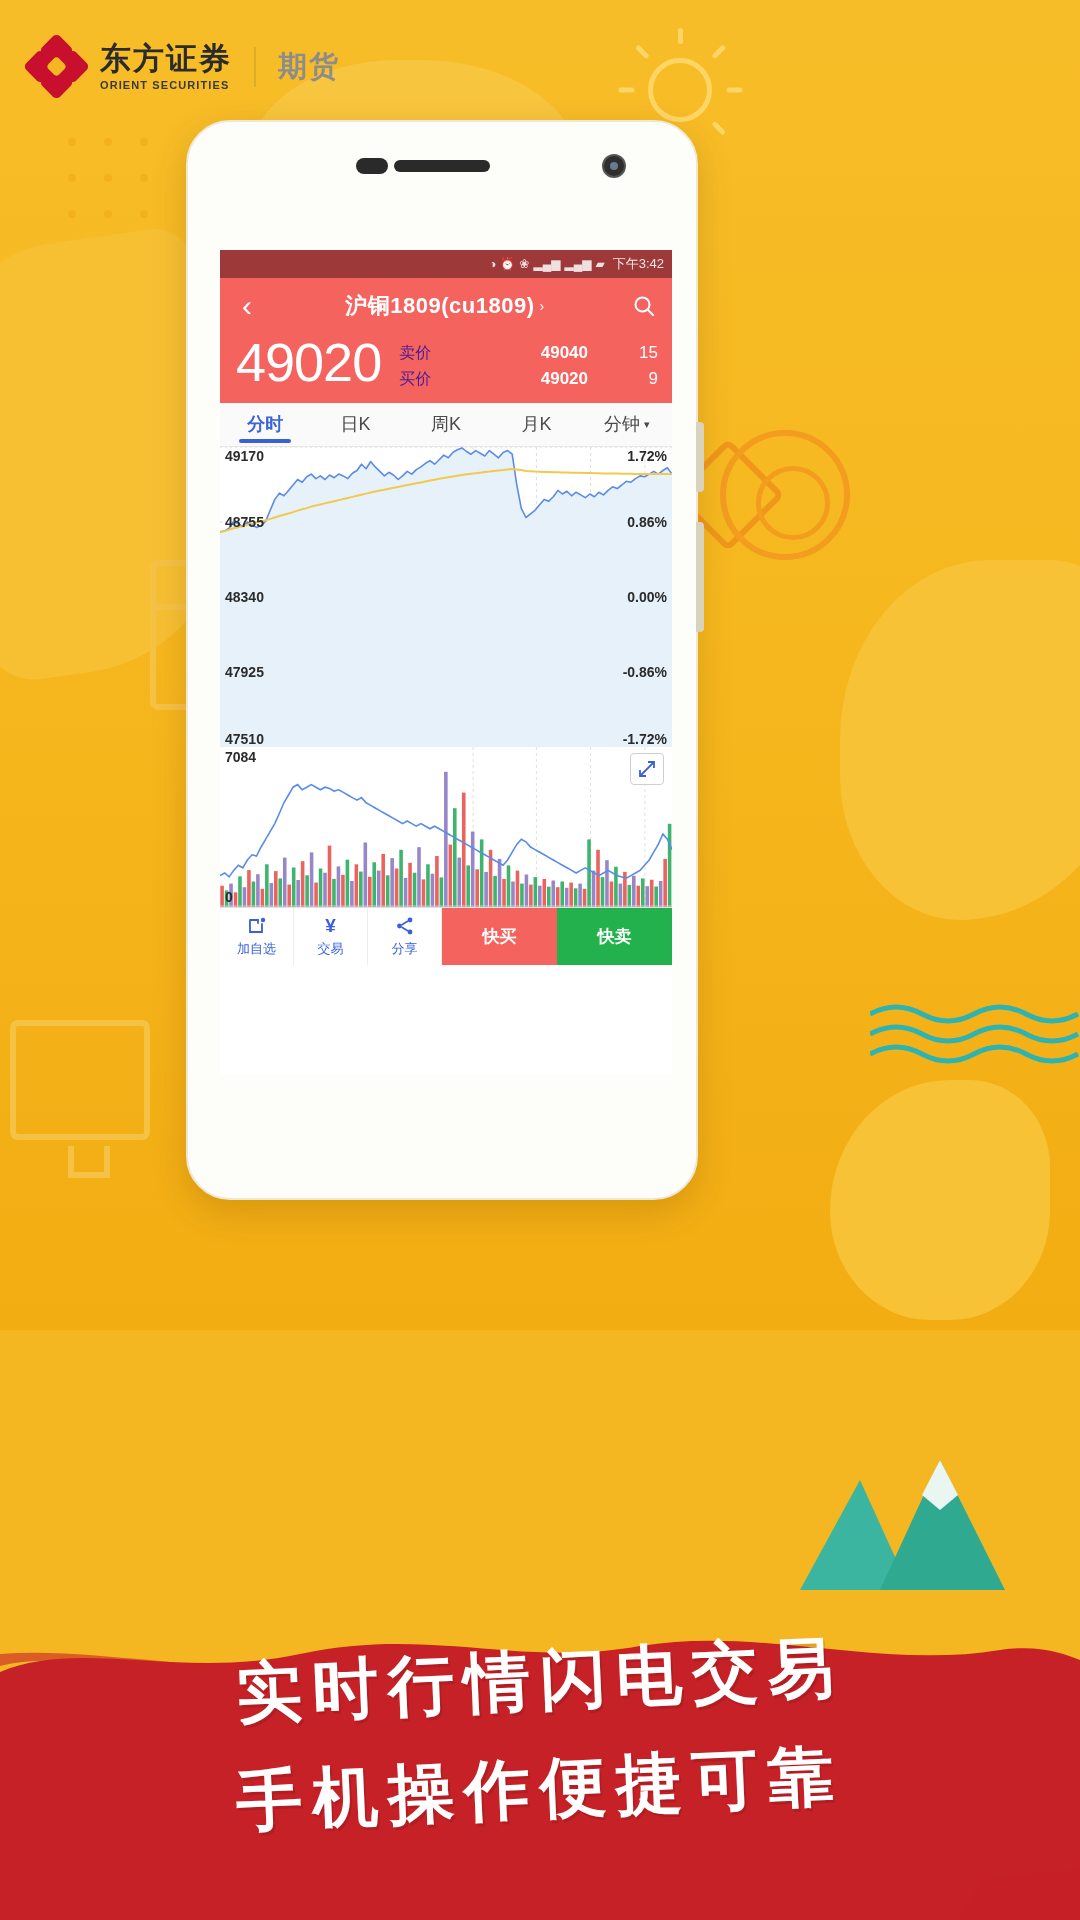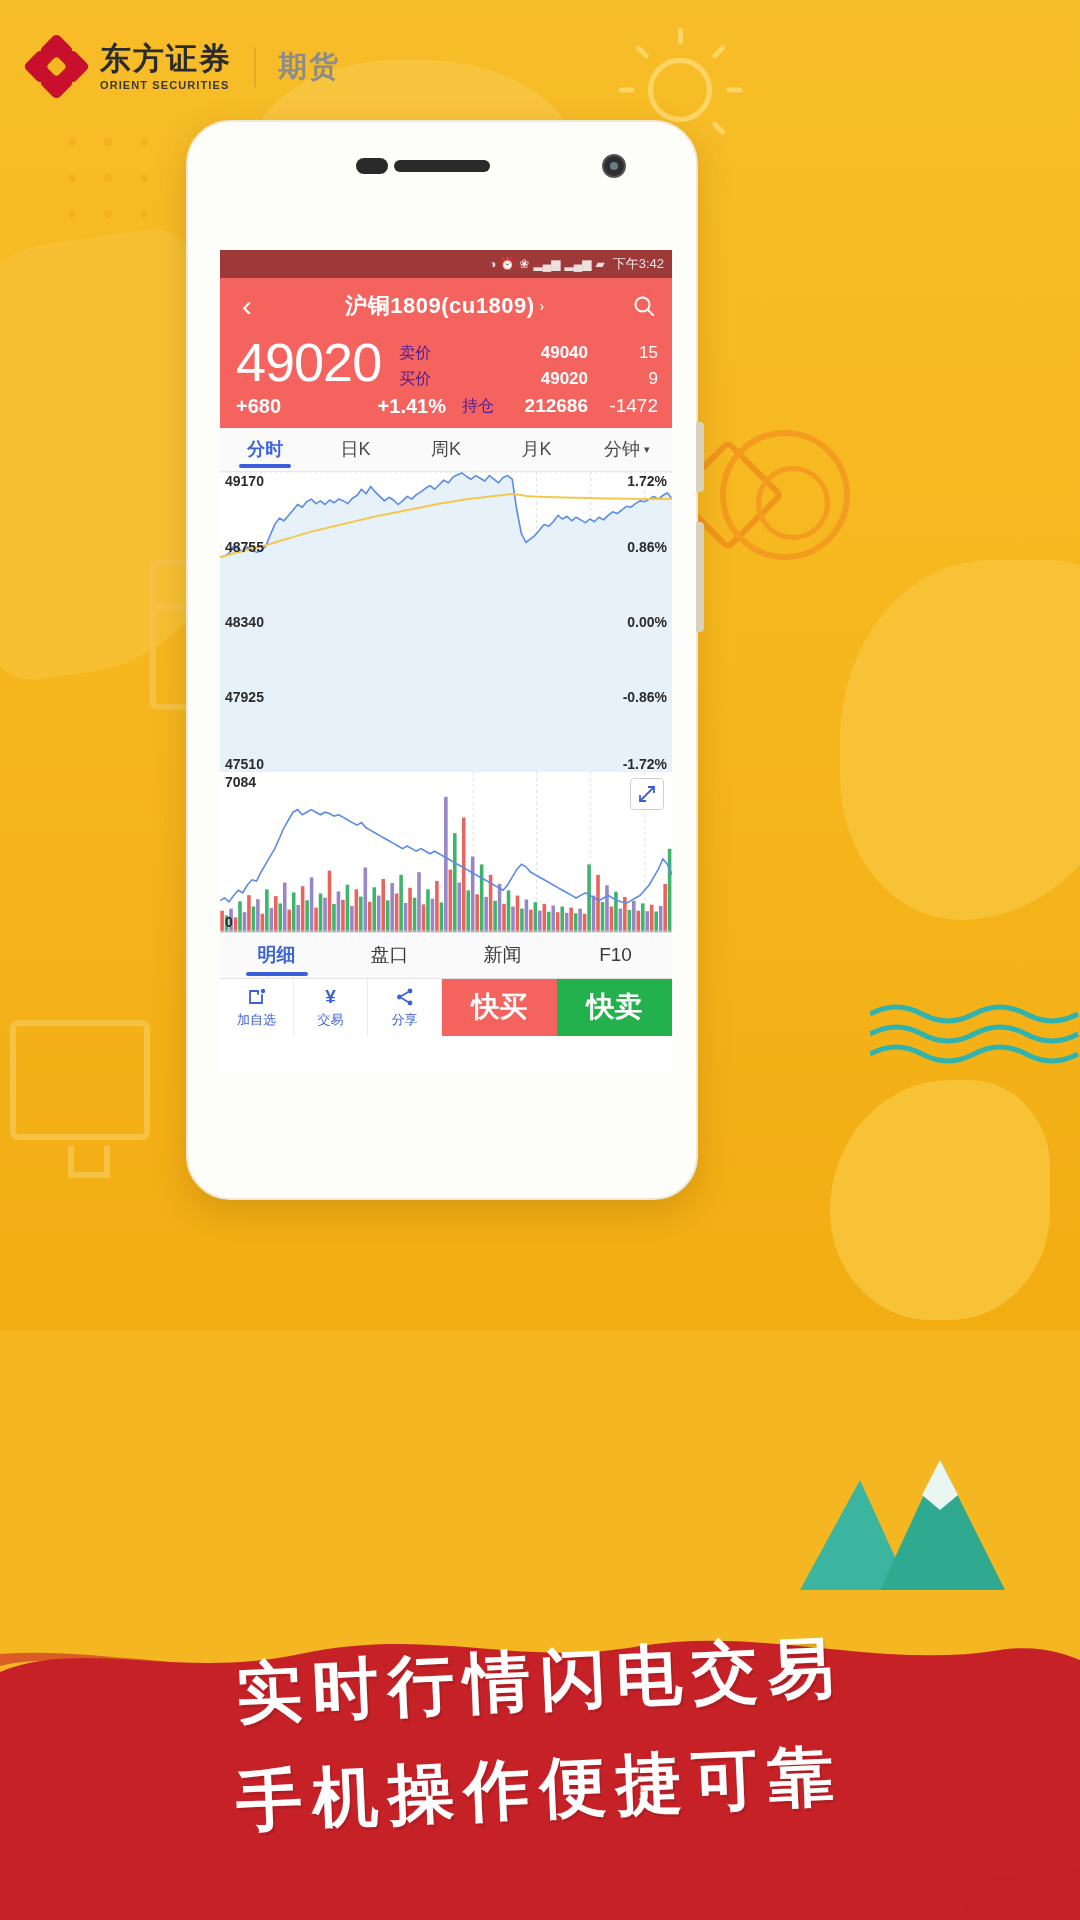--- a/index.html
+++ b/index.html
@@ -152,21 +152,21 @@
   .btab { flex:1; text-align:center; font-size:19px; color:#3A3A3A; position:relative;}
   .btab.active{ color:#3C63D8; font-weight:bold;}
   .btab.active:after{content:"";position:absolute;left:50%;transform:translateX(-50%);bottom:-8px;width:62px;height:4px;background:#3A5FD9;border-radius:2px;}
 
   .more-hint { height:26px; background:#F7F7F7; display:flex;align-items:center;justify-content:center; font-size:14px;color:#4D63B5; border-top:1px solid #E8E8E8;}
 
   .actionbar { height:58px; display:flex; background:#fff; border-top:1px solid #E2E2E2; }
   .act { width:74px; display:flex; flex-direction:column; align-items:center; justify-content:center; gap:3px; border-right:1px solid #EDEDED;}
   .act .ic { color:#3A5FD9; height:22px; display:flex;align-items:center;}
   .act .lb { font-size:13px; color:#3A5FD9;}
-  .act-buy, .act-sell { flex:1; display:flex;align-items:center;justify-content:center; color:#fff; font-size:28px; font-weight:bold;}
+  .act-buy, .act-sell { flex:1; display:flex;align-items:center;justify-content:center; color:#fff; font-size:17px; font-weight:bold;}
   .act-buy { background:#F5635F; }
   .act-sell{ background:#22B14C; }
 
   
   .banner { position:absolute; left:0; right:0; bottom:0; height:330px; z-index:6; }
   .banner-brush { position:absolute; left:0; right:0; bottom:0; height:300px; }
   .banner-text { position:absolute; left:0; right:0; bottom:86px; text-align:center; color:#fff;
     font-family:"Liberation Serif","DejaVu Serif",serif; }
   .bt-l1 { font-size:66px; font-weight:bold; letter-spacing:10px; transform:rotate(-2.5deg); text-shadow:2px 3px 0 rgba(0,0,0,.10);}
   .bt-l2 { font-size:66px; font-weight:bold; letter-spacing:10px; margin-top:18px; transform:rotate(-2.5deg); text-shadow:2px 3px 0 rgba(0,0,0,.10);}
@@ -297,27 +297,20 @@
                 <span class="q-lbl">卖价</span>
                 <span class="q-val">49040</span>
                 <span class="q-qty">15</span>
               </div>
               <div class="q-row">
                 <span class="q-lbl">买价</span>
                 <span class="q-val">49020</span>
                 <span class="q-qty">9</span>
               </div>
             </div>
-          </div>
-          <div class="q-bottom">
-            <span class="q-chg">+680</span>
-            <span class="q-chgp">+1.41%</span>
-            <span class="q-lbl">持仓</span>
-            <span class="q-val" style="font-size:19px">212686</span>
-            <span class="q-qty" style="font-size:19px">-1472</span>
           </div>
         </div>
 
         <div class="tabs">
           <div class="tab active"><span>分时</span></div>
           <div class="tab"><span>日K</span></div>
           <div class="tab"><span>周K</span></div>
           <div class="tab"><span>月K</span></div>
           <div class="tab"><span>分钟</span><span class="caret">▾</span></div>
         </div>
@@ -467,26 +460,20 @@
           <div class="vol-zero">0</div>
           <div class="expand-btn">
             <svg width="18" height="18" viewBox="0 0 18 18">
               <path d="M10 2 L16 2 L16 8" fill="none" stroke="#3A5FD9" stroke-width="1.8"></path>
               <path d="M8 16 L2 16 L2 10" fill="none" stroke="#3A5FD9" stroke-width="1.8"></path>
               <line x1="16" y1="2" x2="2" y2="16" stroke="#3A5FD9" stroke-width="1.8"></line>
             </svg>
           </div>
         </div>
 
-        <div class="btabs">
-          <div class="btab active"><span>明细</span></div>
-          <div class="btab"><span>盘口</span></div>
-          <div class="btab"><span>新闻</span></div>
-          <div class="btab"><span>F10</span></div>
-        </div>
 
 
         <div class="actionbar">
           <div class="act">
             <span class="ic">
               <svg width="20" height="20" viewBox="0 0 20 20">
                 <path d="M3 4 h8 v3 M3 4 v12 h12 v-8" fill="none" stroke="#3A5FD9" stroke-width="1.8" stroke-linecap="round"></path>
                 <circle cx="16" cy="4" r="2.2" fill="#3A5FD9"></circle>
               </svg>
             </span>

